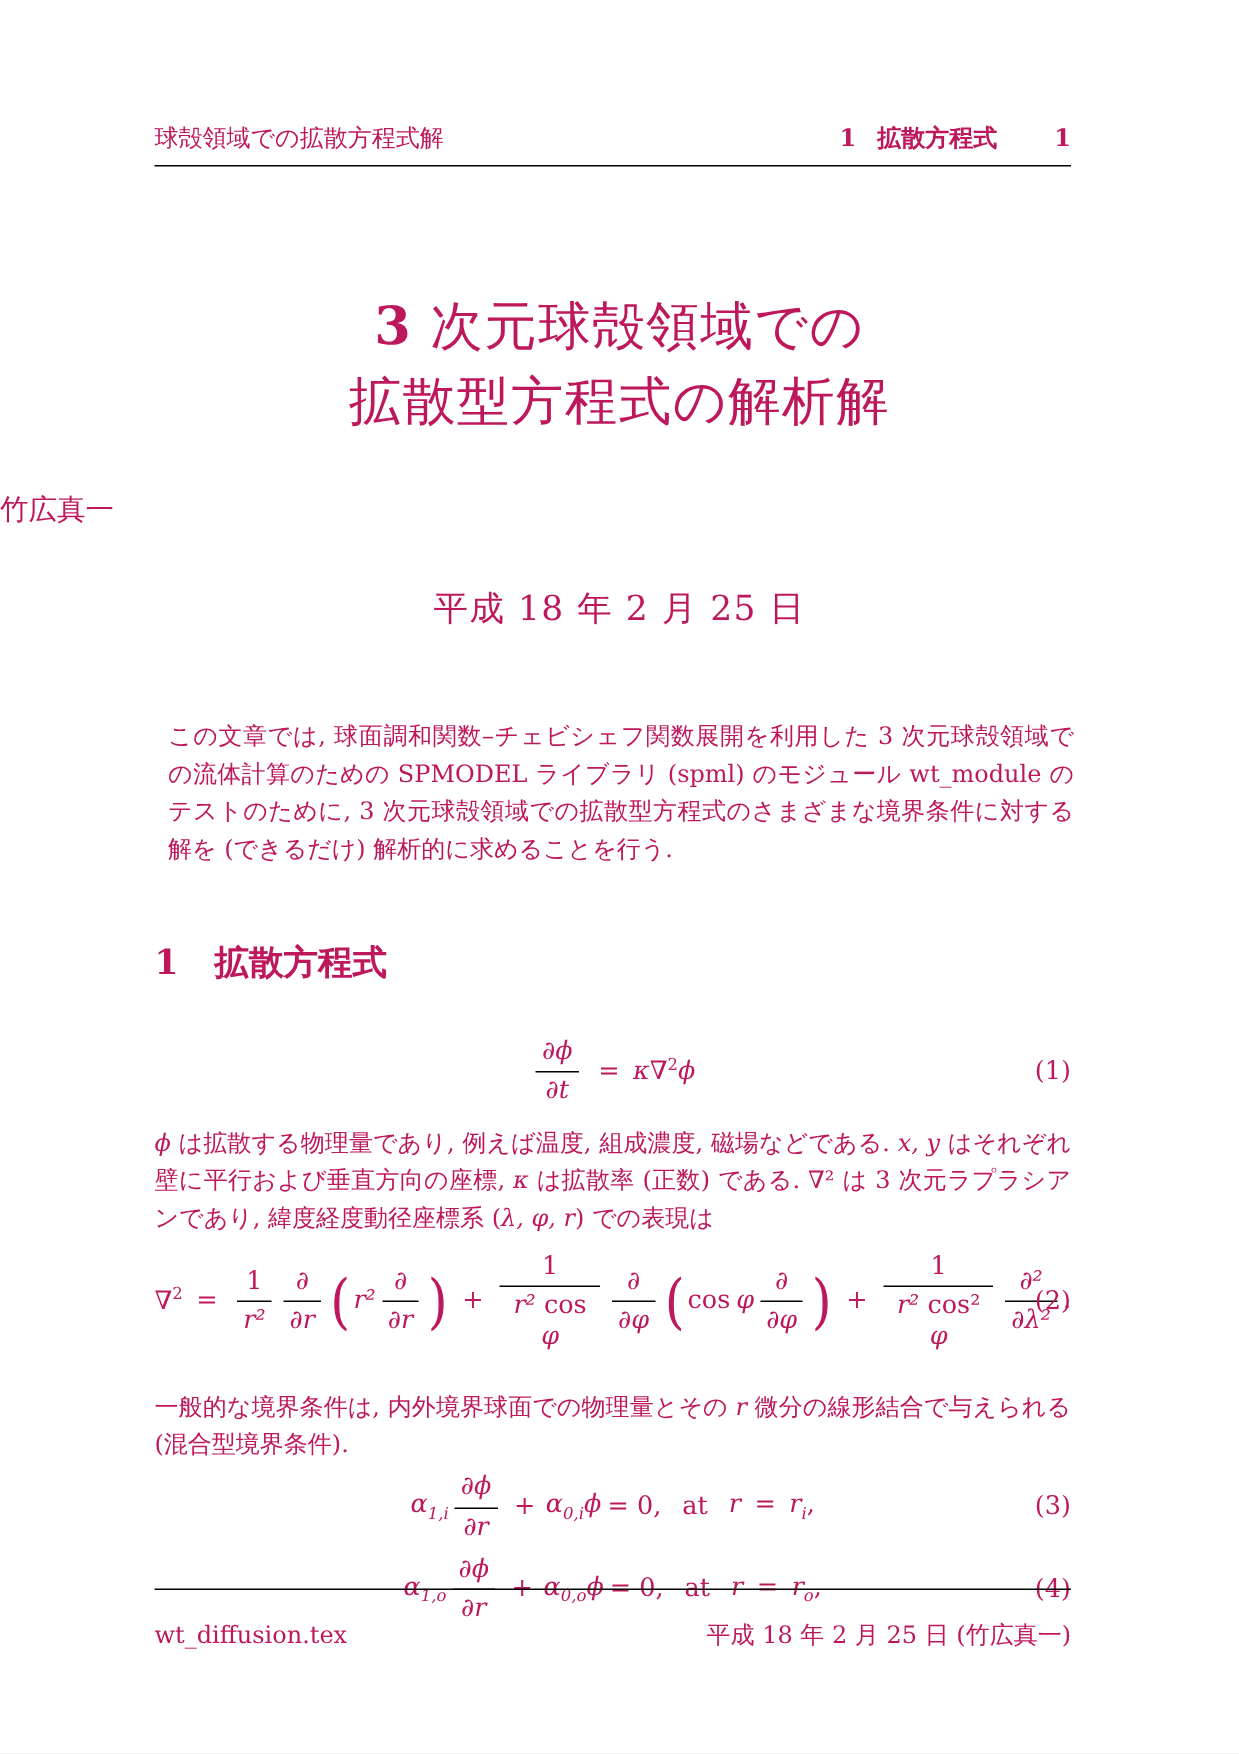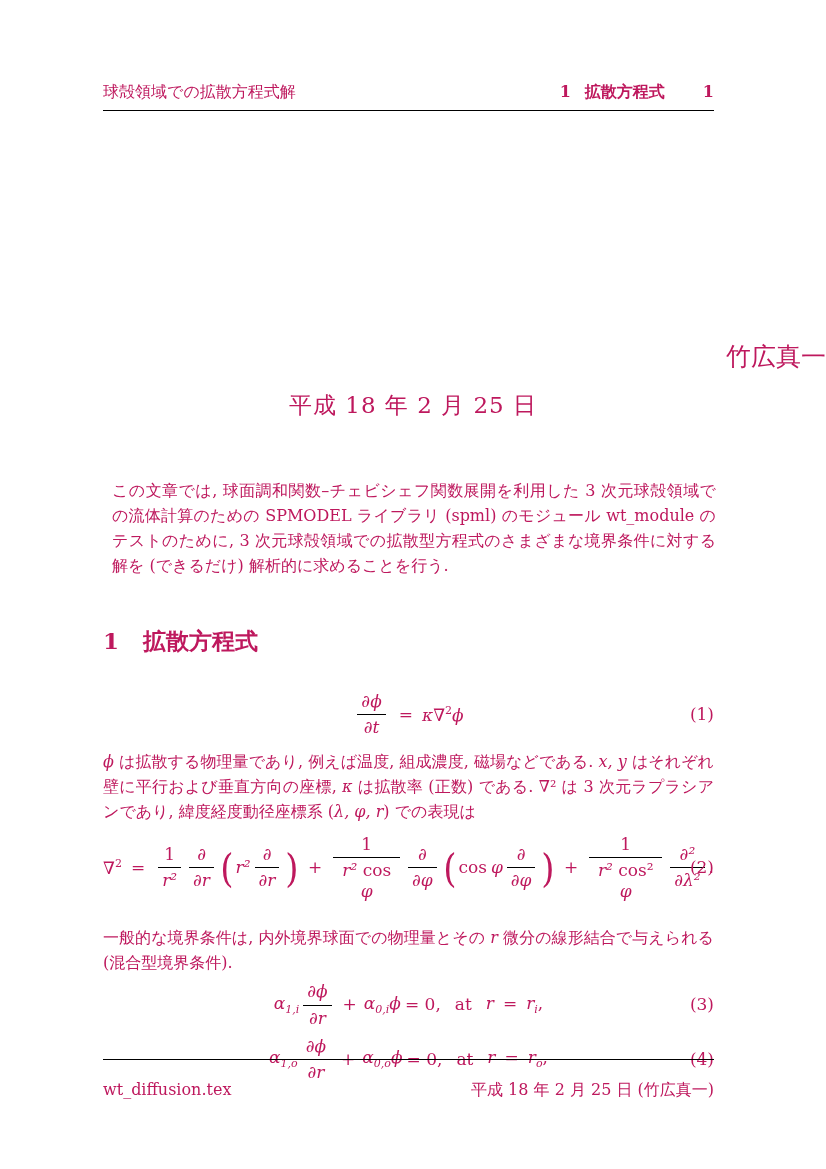--- a/index.html
+++ b/index.html
@@ -26,21 +26,21 @@
   .header-sec { font-weight:700; }
   .header-sec .sec-label { margin-left:14px; font-weight:700; }
   .header-page { margin-left:38px; }
 
   
   .title {
     position:absolute; top:193px; left:0; width:100%;
     text-align:center; font-size:35px; line-height:50px;
     letter-spacing:1px;
   }
-  .author { position:absolute; top:340px; left:0; width:100%; text-align:right; font-size:25px; }
+  .author { position:absolute; top:327px; left:0; width:100%; text-align:left; font-size:19px; }
   .docdate { position:absolute; top:390px; left:0; width:100%; text-align:center; font-size:23px; letter-spacing:1px; }
 
   
   .abstract {
     position:absolute; left:112px; top:478px; width:604px;
     font-size:16px; line-height:25px; text-align:justify;
   }
 
   
   .section-heading {
@@ -94,20 +94,24 @@
 <div class="page">
 
   <div class="header">
     <span class="header-left">球殻領域での拡散方程式解</span>
     <span class="header-sec">
       <span class="serif-bold">1</span><span class="gothic sec-label">拡散方程式</span>
     </span>
     <span class="header-page serif-bold">1</span>
   </div>
 
+  <div class="title gothic">
+    <div><span class="serif-bold">3</span><span> 次元球殻領域での</span></div>
+    <div>拡散型方程式の解析解</div>
+  </div>
   <div class="author">竹広真一</div>
   <div class="docdate">平成 18 年 2 月 25 日</div>
 
   <div class="abstract">この文章では, 球面調和関数–チェビシェフ関数展開を利用した 3 次元球殻領域での流体計算のための SPMODEL ライブラリ (spml) のモジュール wt_module のテストのために, 3 次元球殻領域での拡散型方程式のさまざまな境界条件に対する解を (できるだけ) 解析的に求めることを行う.</div>
 
   <div class="section-heading">
     <span class="serif-bold">1</span><span class="gothic sec-title">拡散方程式</span>
   </div>
 
   <div class="body">

